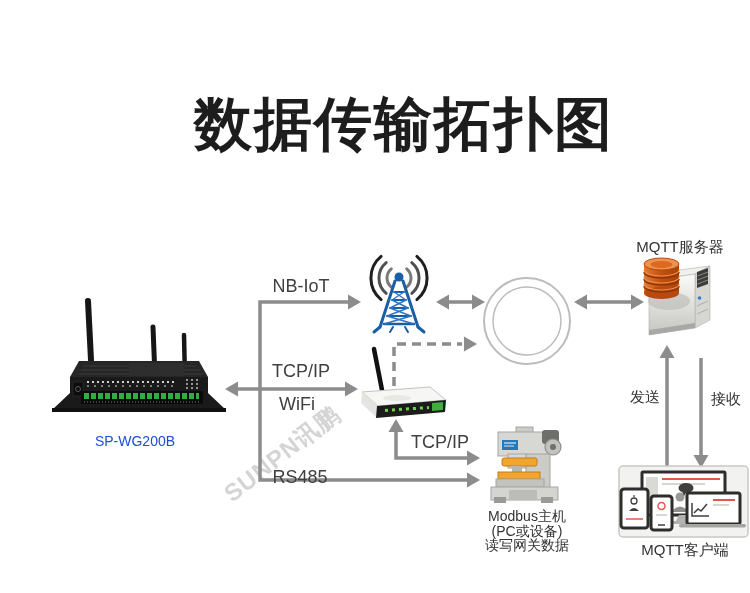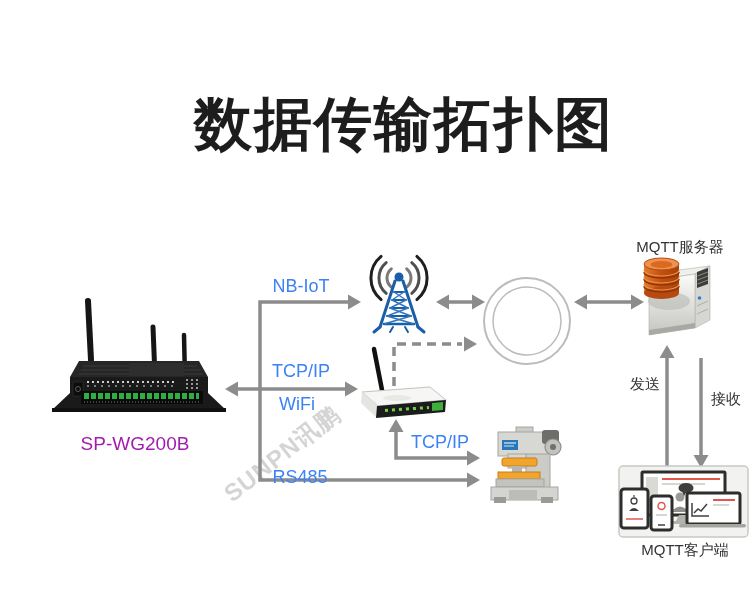--- a/index.html
+++ b/index.html
@@ -1,33 +1,33 @@
 <!DOCTYPE html>
 <html><head>
 <meta charset="utf-8">
 <style>
   html,body{margin:0;padding:0;background:#fff;}
   #canvas{position:relative;width:750px;height:593px;background:#ffffff;overflow:hidden;
           font-family:"Liberation Sans", sans-serif;margin-left:29px;}
   .abs{position:absolute;}
   #title{left:0;top:92px;width:750px;text-align:center;font-size:58px;font-weight:900;
          color:#1d1d1d;letter-spacing:2px;line-height:1.1;}
-  .lbl{color:#3b82f6;text-align:center;}
+  .lbl{color:#404040;text-align:center;}
   .lbl-en{font-size:18px;}
   .lbl-cn{font-size:15px;color:#333;}
-  #gateway-label{left:36px;top:433px;width:140px;font-size:19px;color:#a21caf;text-align:center;}
+  #gateway-label{left:36px;top:433px;width:140px;font-size:14px;color:#1d4ed8;text-align:center;}
   #nbiot-label{left:237px;top:276px;width:70px;}
   #tcpip-label{left:236px;top:361px;width:72px;}
   #wifi-label{left:233px;top:394px;width:70px;text-align:center;}
   #tcpip2-label{left:375px;top:432px;width:72px;}
   #rs485-label{left:235px;top:467px;width:72px;}
   #publish-label{left:437px;top:365px;width:122px;}
   #server-label{left:590px;top:238px;width:122px;}
   #client-label{left:595px;top:541px;width:122px;}
-  #send-label{left:596px;top:375px;width:40px;}
+  #send-label{left:596px;top:388px;width:40px;}
   #recv-label{left:676px;top:390px;width:42px;text-align:center;}
   #modbus-label{left:437px;top:509px;width:122px;font-size:14px;line-height:14.6px;color:#333;text-align:center;}
   #watermark{left:168px;top:438px;width:170px;text-align:center;transform:rotate(-38deg);
              color:#b9b9b9;opacity:.6;font-size:24px;letter-spacing:1px;font-weight:600;}
 </style>
 </head>
 <body>
 
 <div id="canvas">
 
@@ -250,14 +250,19 @@
   <div class="abs lbl" id="gateway-label">SP-WG200B</div>
   <div class="abs lbl lbl-en" id="nbiot-label">NB-IoT</div>
   <div class="abs lbl lbl-en" id="tcpip-label">TCP/IP</div>
   <div class="abs lbl lbl-en" id="wifi-label">WiFi</div>
   <div class="abs lbl lbl-en" id="tcpip2-label">TCP/IP</div>
   <div class="abs lbl lbl-en" id="rs485-label">RS485</div>
   <div class="abs lbl lbl-cn" id="client-label">MQTT客户端</div>
   <div class="abs lbl lbl-cn" id="server-label">MQTT服务器</div>
   <div class="abs lbl lbl-cn" id="send-label">发送</div>
   <div class="abs lbl lbl-cn" id="recv-label">接收</div>
+  <div class="abs" id="modbus-label">
+    <div>Modbus主机</div>
+    <div>(PC或设备)</div>
+    <div>读写网关数据</div>
+  </div>
 
 </div>
 
 </body></html>

